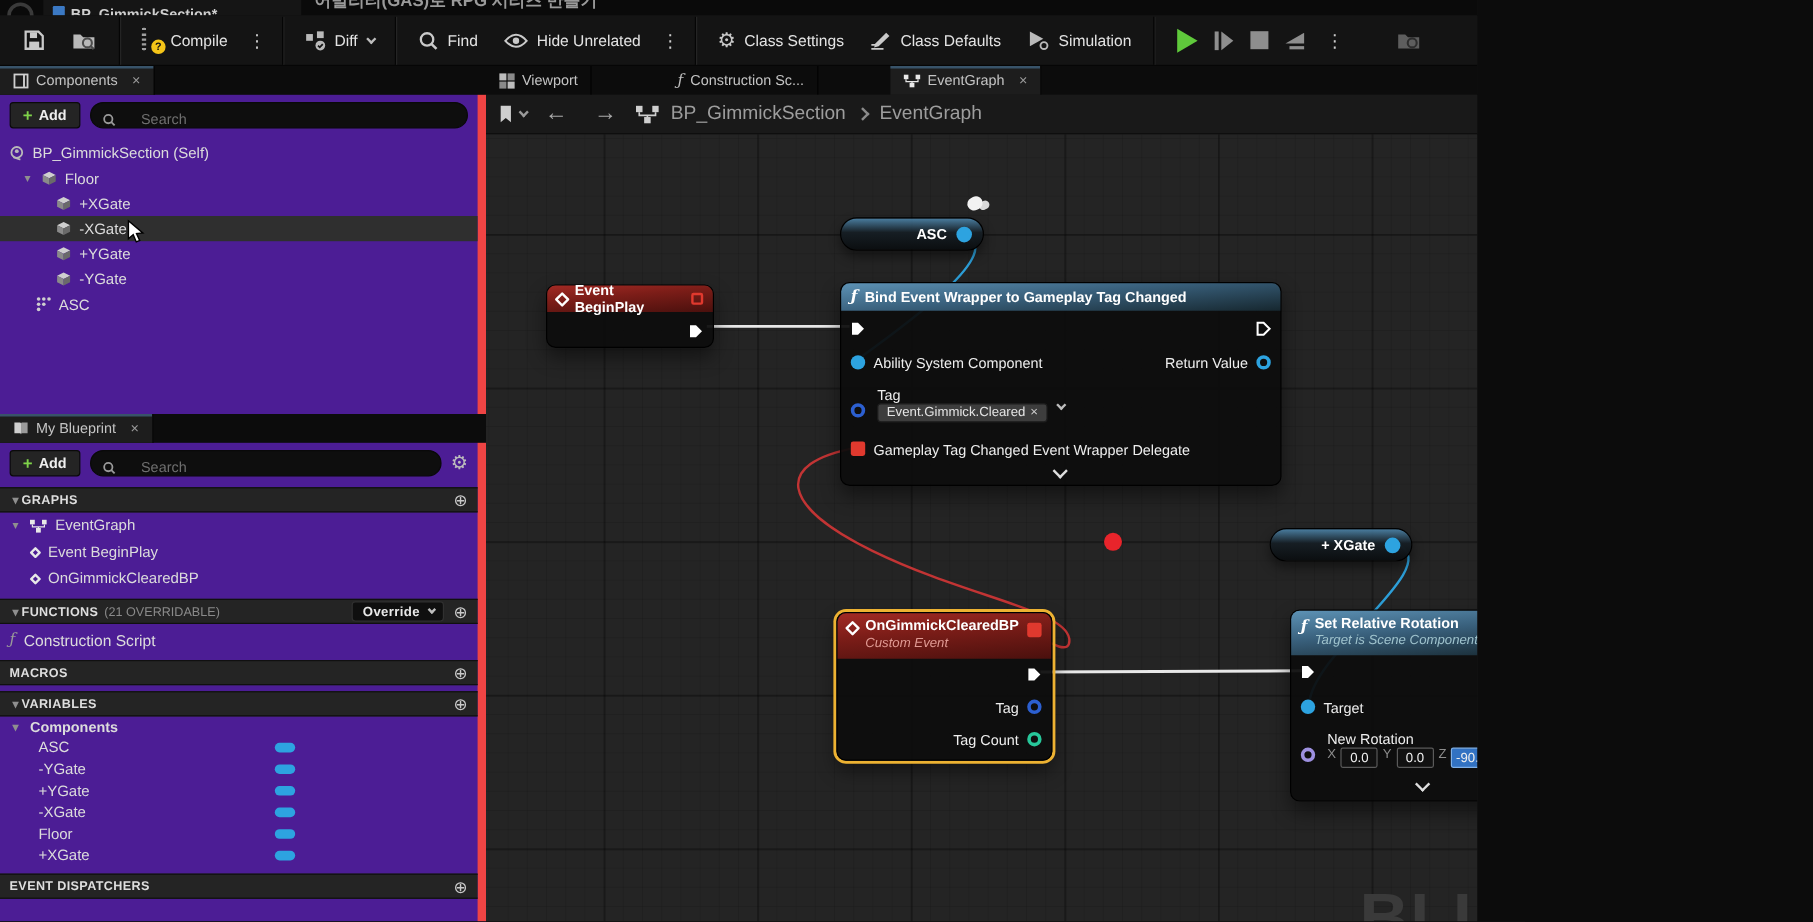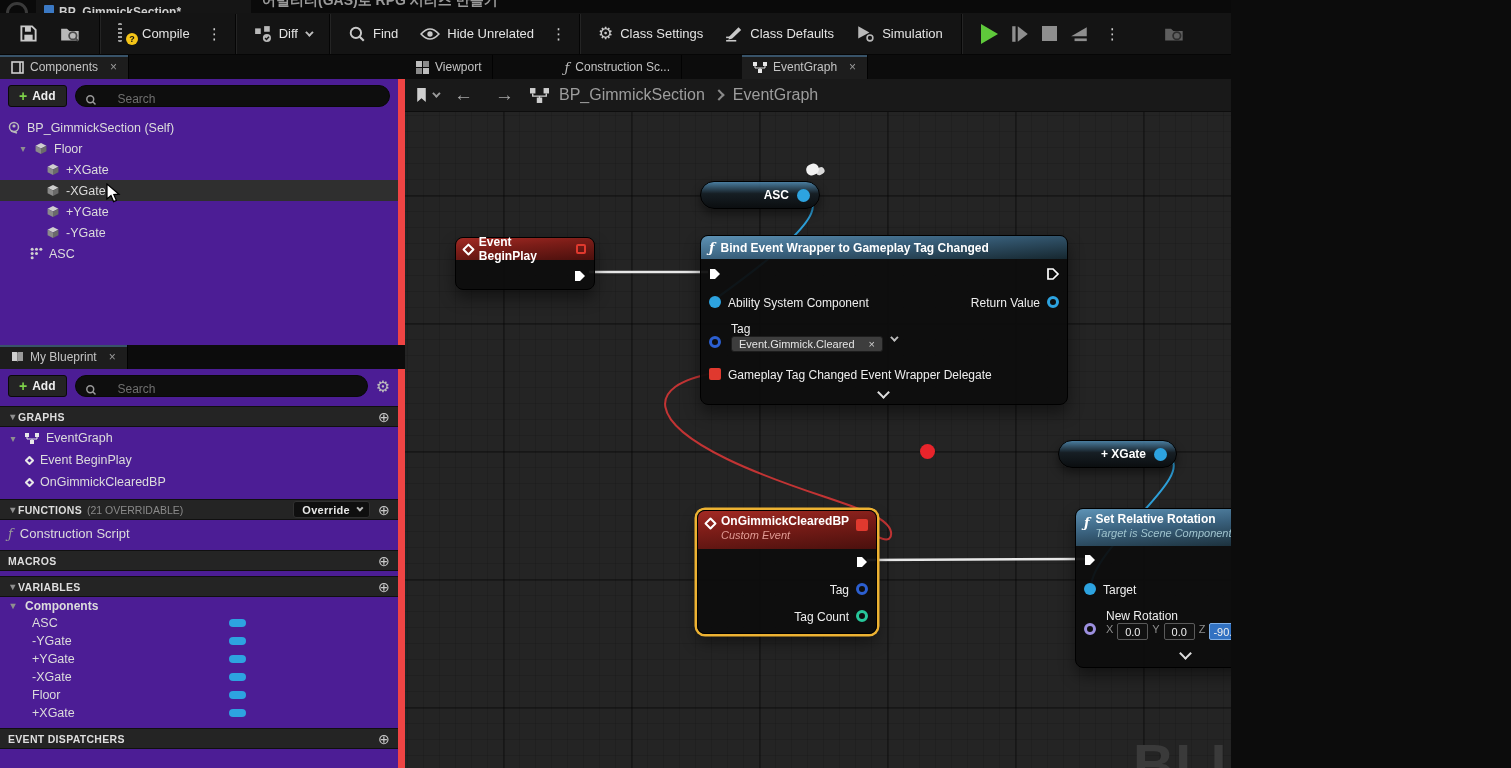--- a/index.html
+++ b/index.html
@@ -80,21 +80,21 @@
   .diam{width:9px;height:9px;border:2px solid #fff;transform:rotate(45deg);border-radius:1px}
   .pexec{width:14px;height:14px}
   .pin-c{width:12px;height:12px;border-radius:50%}
   .pc-fill-blue{background:#2da3e0}
   .pc-hollow-blue{border:3px solid #2da3e0}
   .pc-hollow-navy{border:3px solid #2c5fd0}
   .pc-hollow-green{border:3px solid #27c79a}
   .pc-hollow-violet{border:3px solid #9d90e0}
   .pin-row{position:absolute;display:flex;align-items:flex-start;gap:7px;font-size:12px;color:#eee}
   .dsq{width:12px;height:12px;border-radius:2px;background:#e0392e}
-  .tag-chip{display:flex;align-items:center;gap:14px;background:#3d3d3d;border:1px solid #1d1d1d;border-radius:3px;padding:1px 7px;font-size:11px;color:#e4e4e4}
+  .tag-chip{display:flex;align-items:center;gap:4px;background:#3d3d3d;border:1px solid #1d1d1d;border-radius:3px;padding:1px 7px;font-size:11px;color:#e4e4e4}
   .collapse-chev{position:absolute;left:50%;transform:translateX(-50%);width:10px;height:10px}
   .collapse-chev::before{content:"";position:absolute;left:0;top:0;width:7px;height:7px;border-right:2.5px solid #dedede;border-bottom:2.5px solid #dedede;transform:rotate(45deg)}
   .capsule{position:absolute;height:28px;border-radius:14px;border:1px solid #000;background:linear-gradient(180deg,rgba(80,140,180,.85) 0%,rgba(22,30,36,.98) 45%,#0b0e10 100%);display:flex;align-items:center;justify-content:flex-end;gap:8px;padding:0 9px;font-size:12px;font-weight:bold;color:#fff;box-shadow:0 5px 10px rgba(0,0,0,.45)}
   .vec-field{display:flex;align-items:center;justify-content:center;min-width:31px;height:17px;background:#111;border:1px solid #5a5a5a;border-radius:2px;font-size:11px;color:#efefef;padding:0 3px}
   .vec-field.sel{background:#3272c2;border-color:#7fb0e8}
   .axis{font-size:11px;color:#8d8d8d}
   .red-dot{position:absolute;width:15px;height:15px;border-radius:50%;background:#e8242b}
 
   
   #details{position:absolute;left:1437px;top:55px;width:74px;height:713px;background:#161616;border-left:1px solid #000;overflow:hidden}

